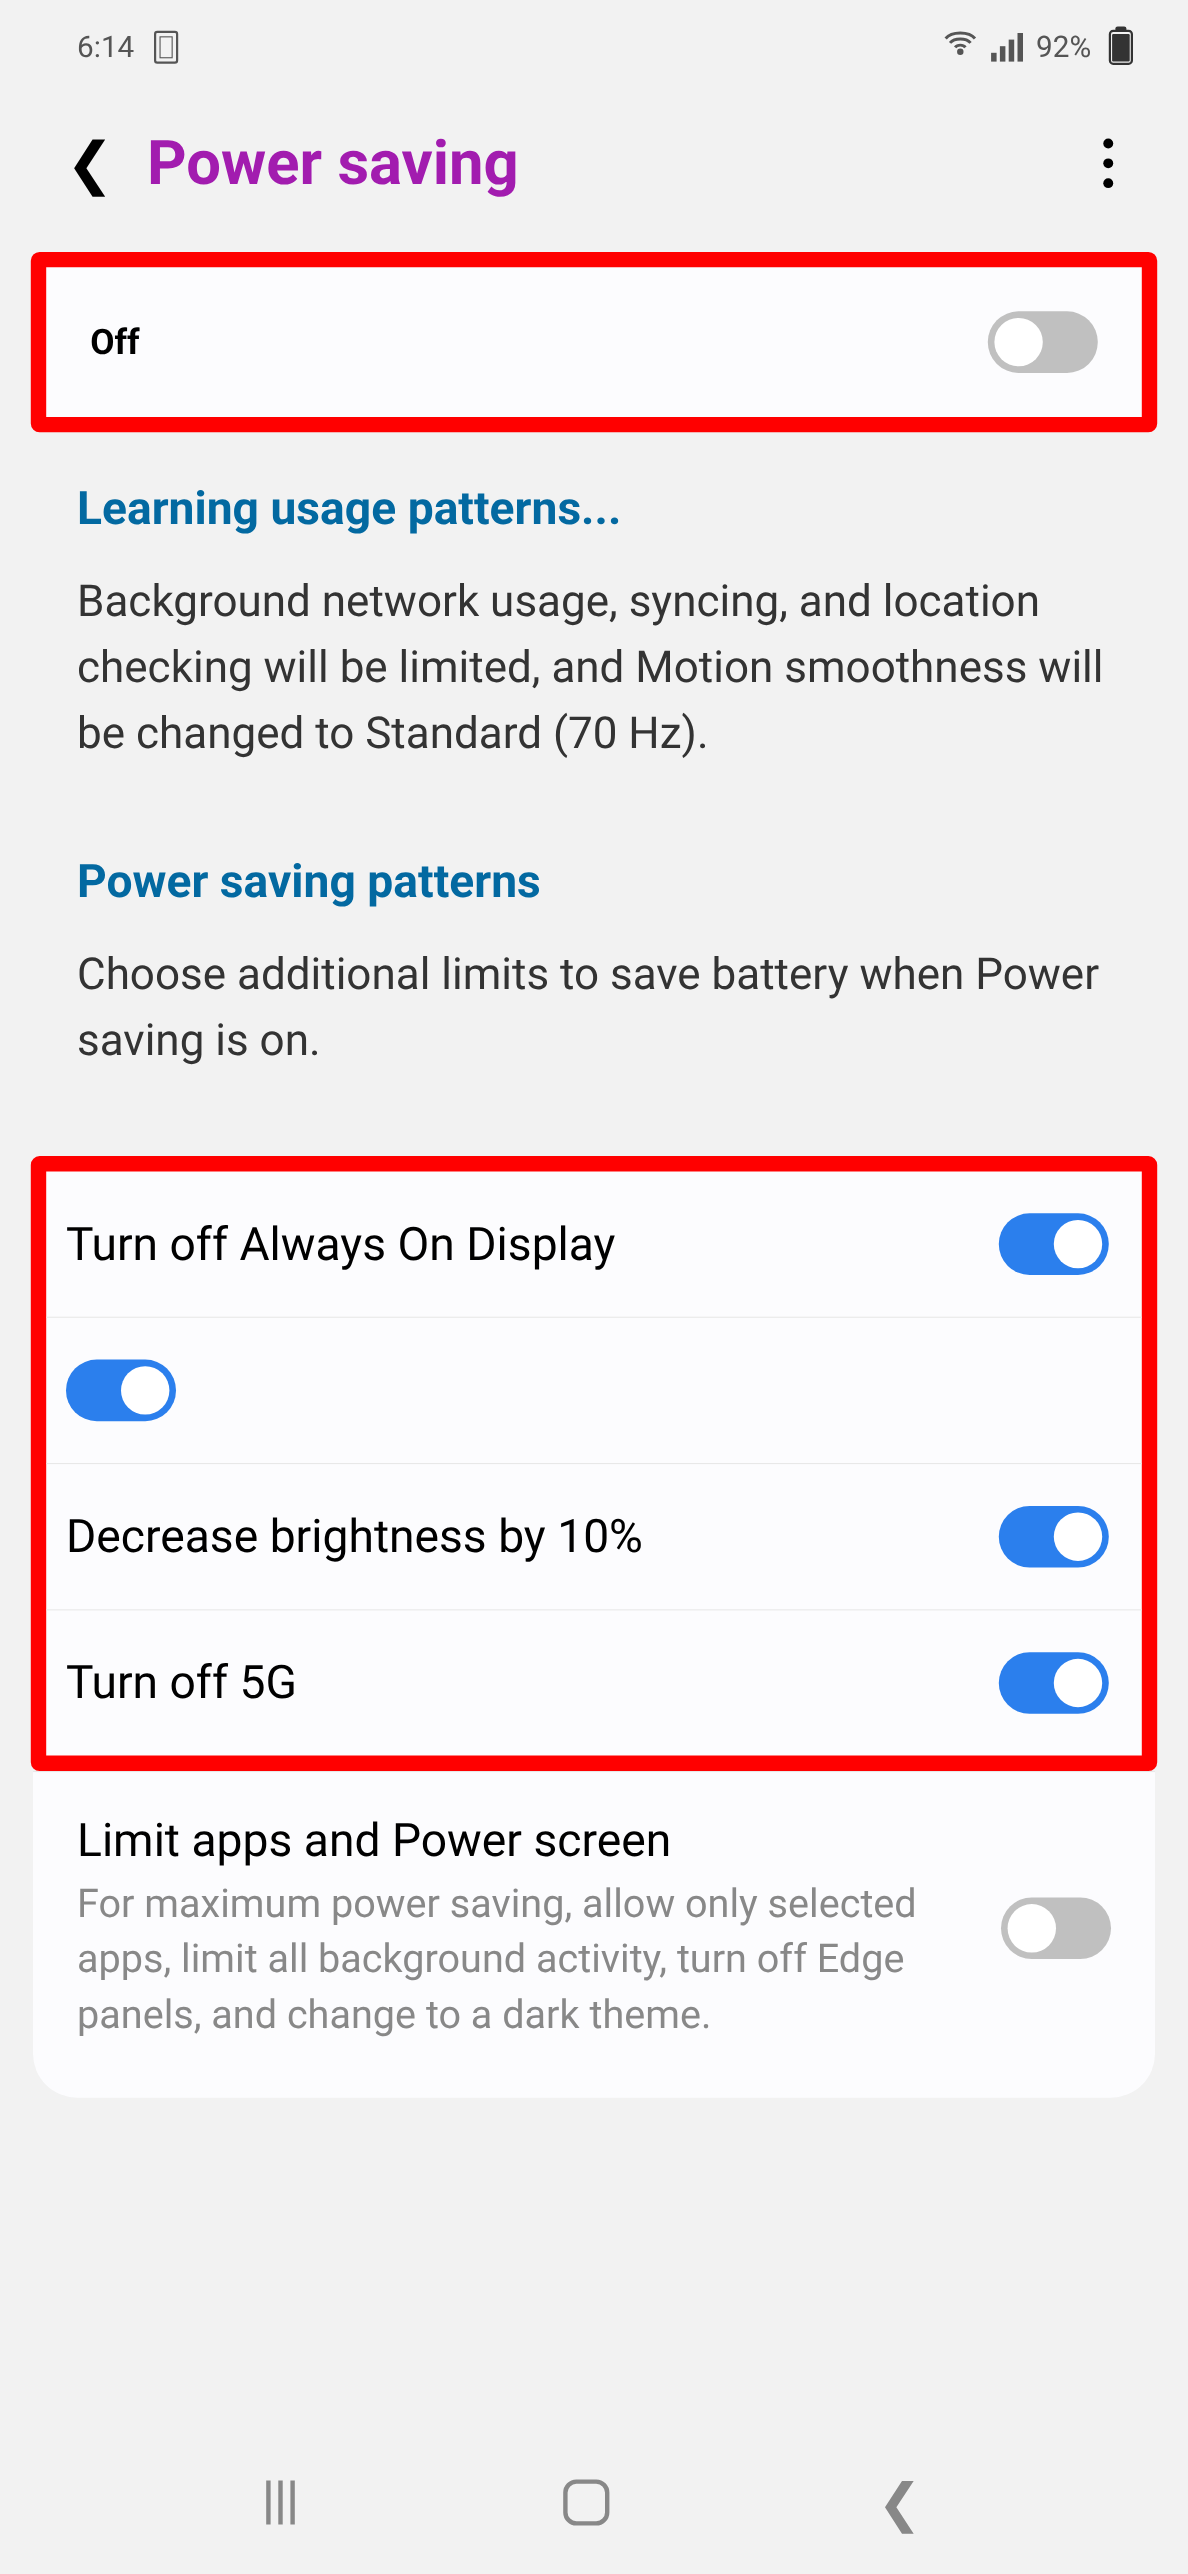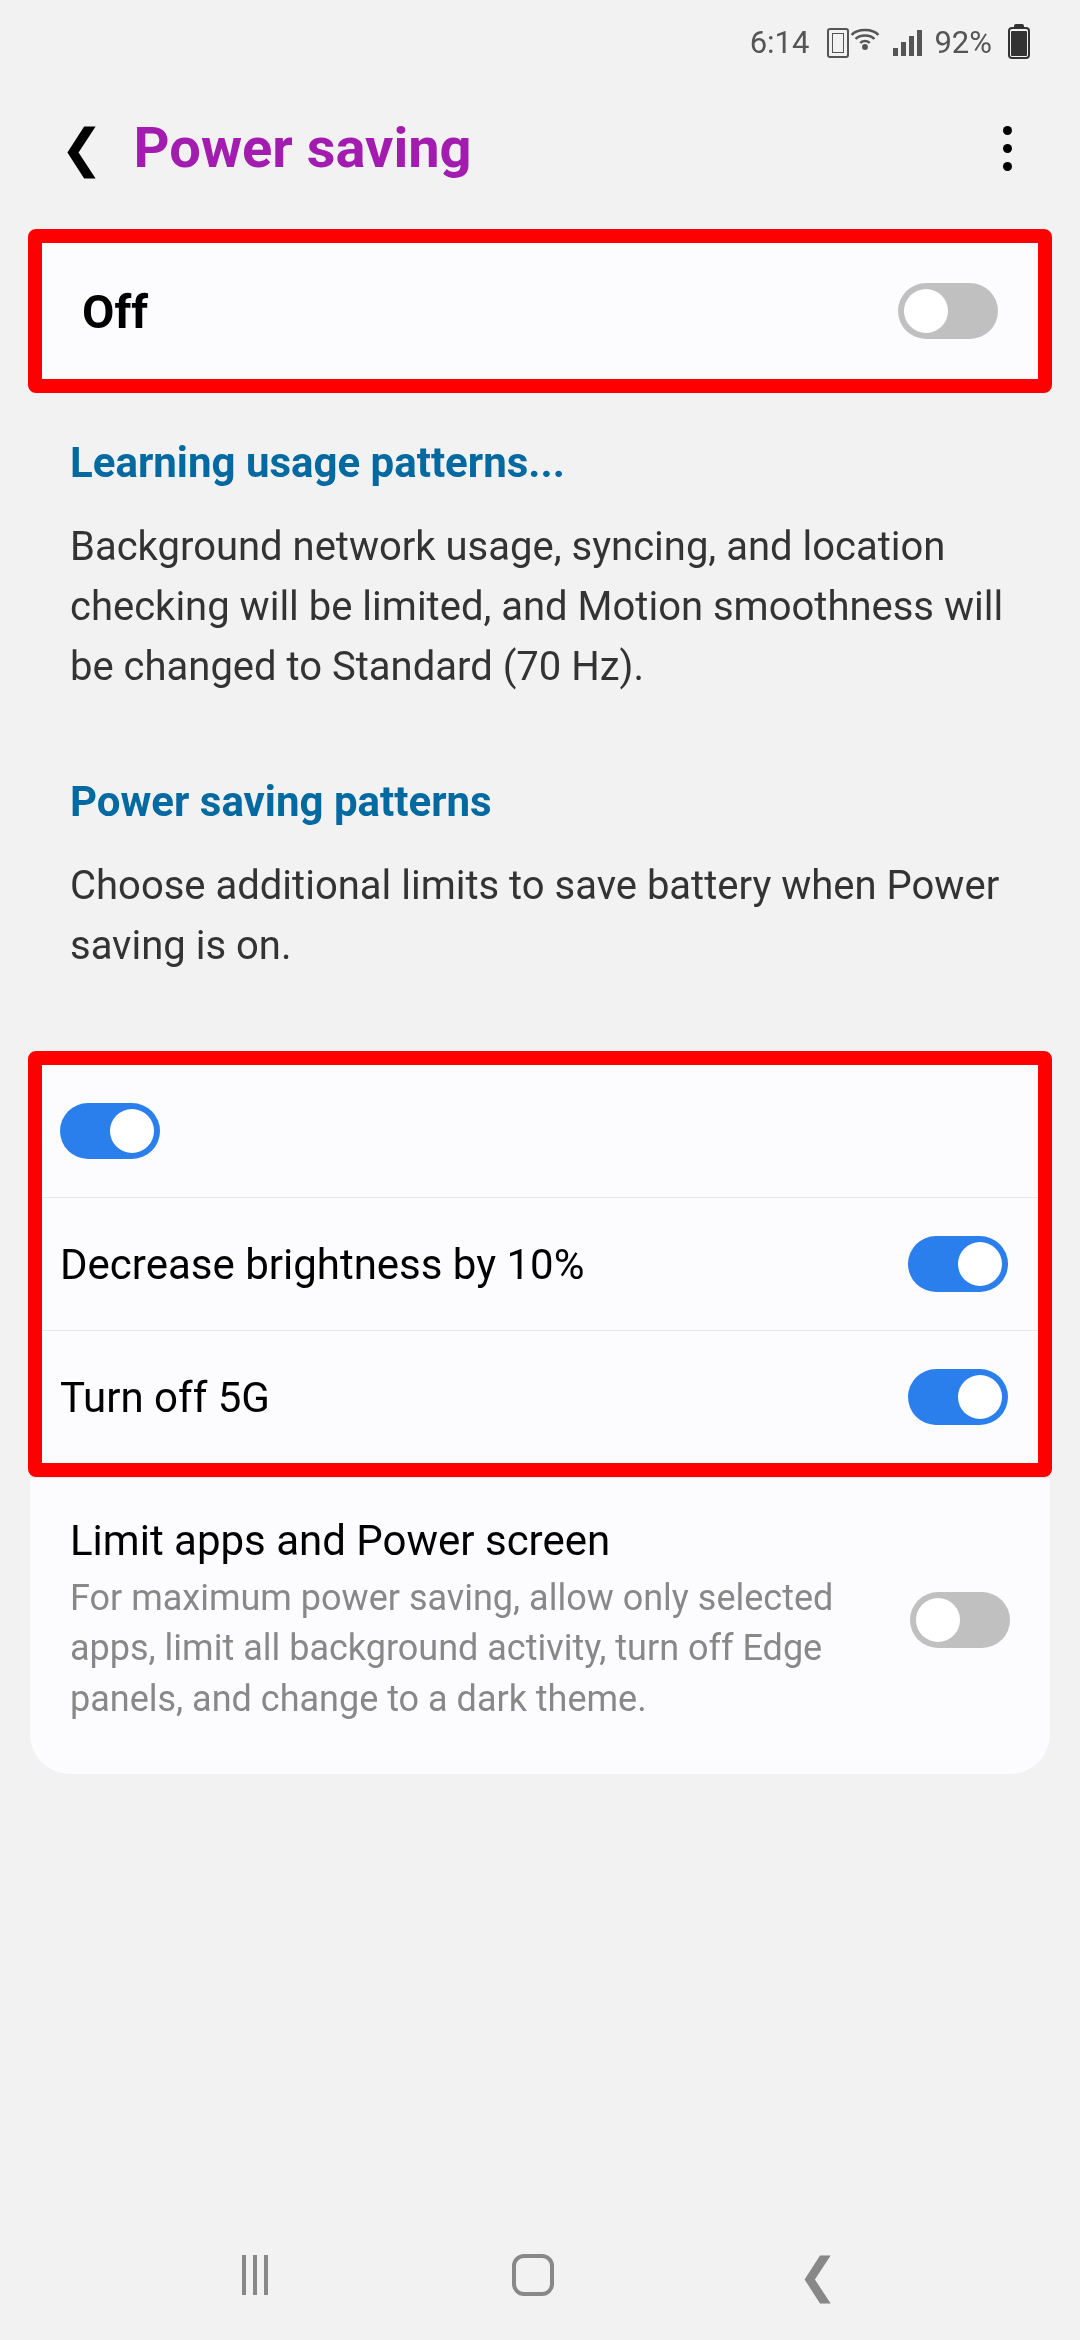--- a/index.html
+++ b/index.html
@@ -10,25 +10,25 @@
     }
     body {
       width: 1080px;
       height: 2340px;
       background: #f2f2f2;
       position: relative;
       overflow: hidden;
     }
     .status-bar {
       display: flex;
-      justify-content: flex-end;
+      justify-content: space-between;
       align-items: center;
       padding: 20px 50px 20px 70px;
       height: 85px;
-      font-size: 31px;
+      font-size: 27px;
       color: #555;
     }
     .status-left {
       display: flex;
       align-items: center;
       gap: 18px;
     }
     .status-right {
       display: flex;
       align-items: center;
@@ -144,21 +144,21 @@
       margin: 18px 28px 0 28px;
       background: #fcfcfe;
     }
     .toggle-row {
       display: flex;
       align-items: center;
       justify-content: space-between;
       padding: 40px 40px 40px 40px;
     }
     .toggle-label-off {
-      font-size: 47px;
+      font-size: 32px;
       font-weight: 700;
       color: #000;
     }
     .toggle {
       width: 100px;
       height: 56px;
       border-radius: 28px;
       position: relative;
       cursor: pointer;
     }
@@ -326,20 +326,26 @@
 
 <div class="info-section">
   <div class="section-header">Learning usage patterns...</div>
   <div class="section-body">Background network usage, syncing, and location checking will be limited, and Motion smoothness will be changed to Standard (70 Hz).</div>
   <div class="section-header">Power saving patterns</div>
   <div class="section-body">Choose additional limits to save battery when Power saving is on.</div>
 </div>
 
 <div class="highlight-frame-2">
   <div class="option-row">
+    <span class="option-label">Turn off Always On Display</span>
+    <div class="toggle on">
+        <div class="toggle-knob"></div>
+      </div>
+  </div>
+  <div class="option-row">
     <div class="toggle on">
         <div class="toggle-knob"></div>
       </div>
   </div>
   <div class="option-row">
     <span class="option-label">Decrease brightness by 10%</span>
     <div class="toggle on">
         <div class="toggle-knob"></div>
       </div>
   </div>

